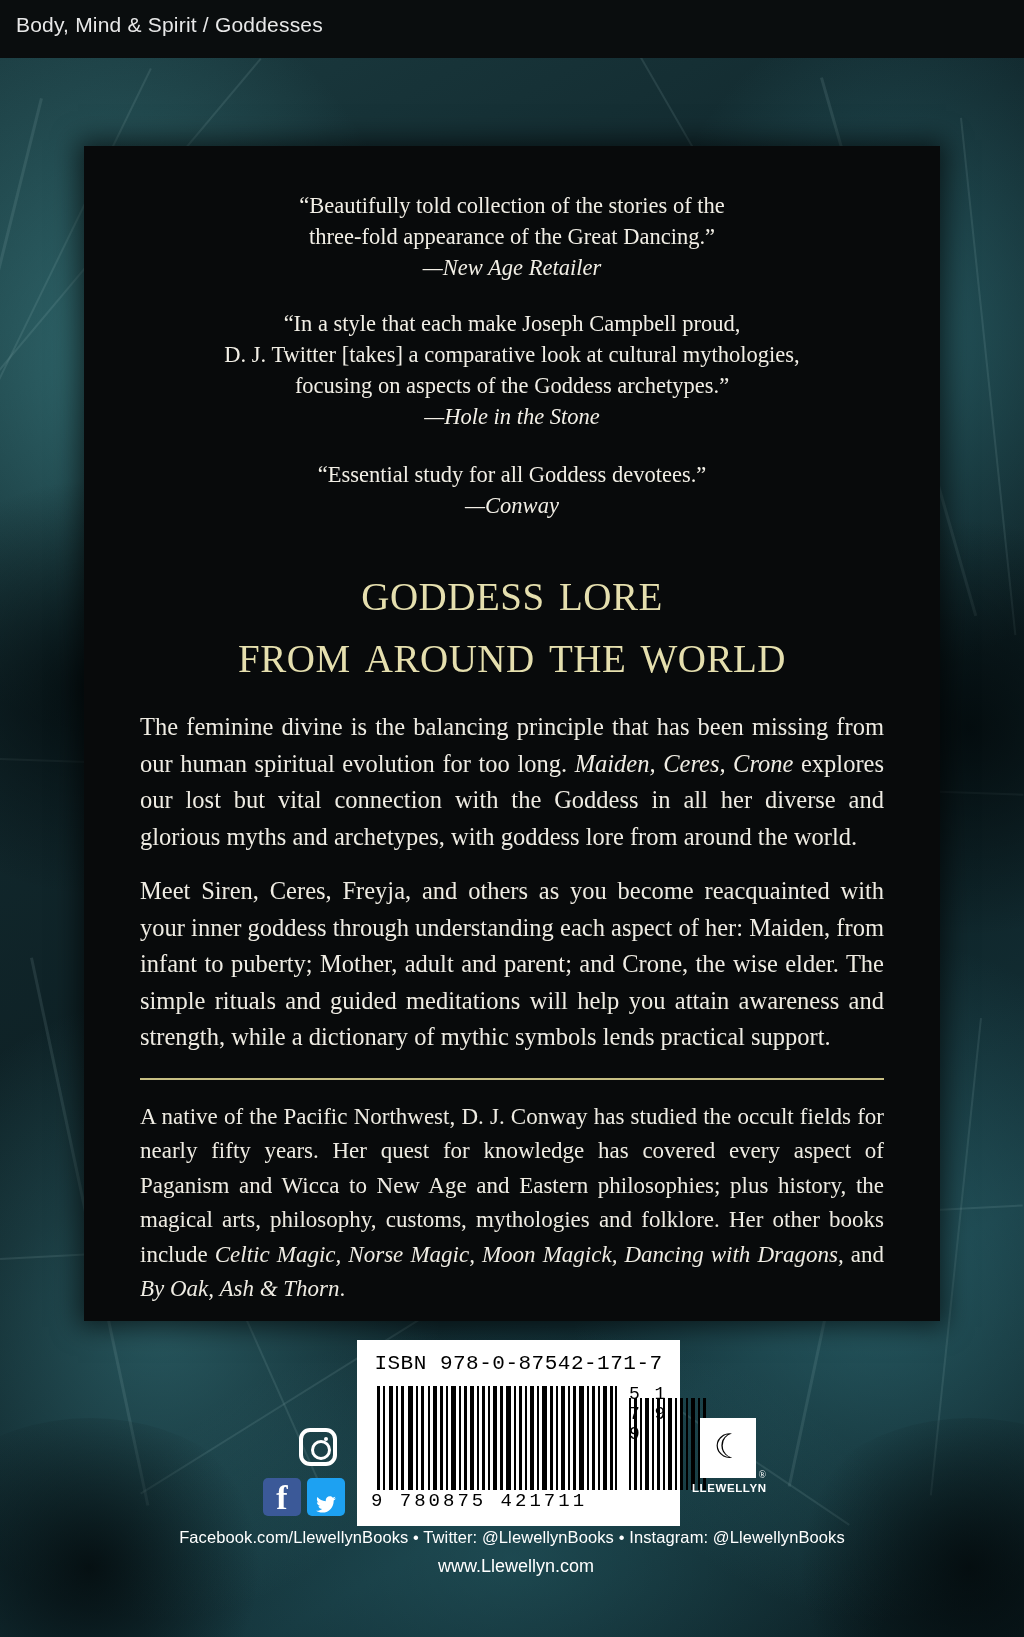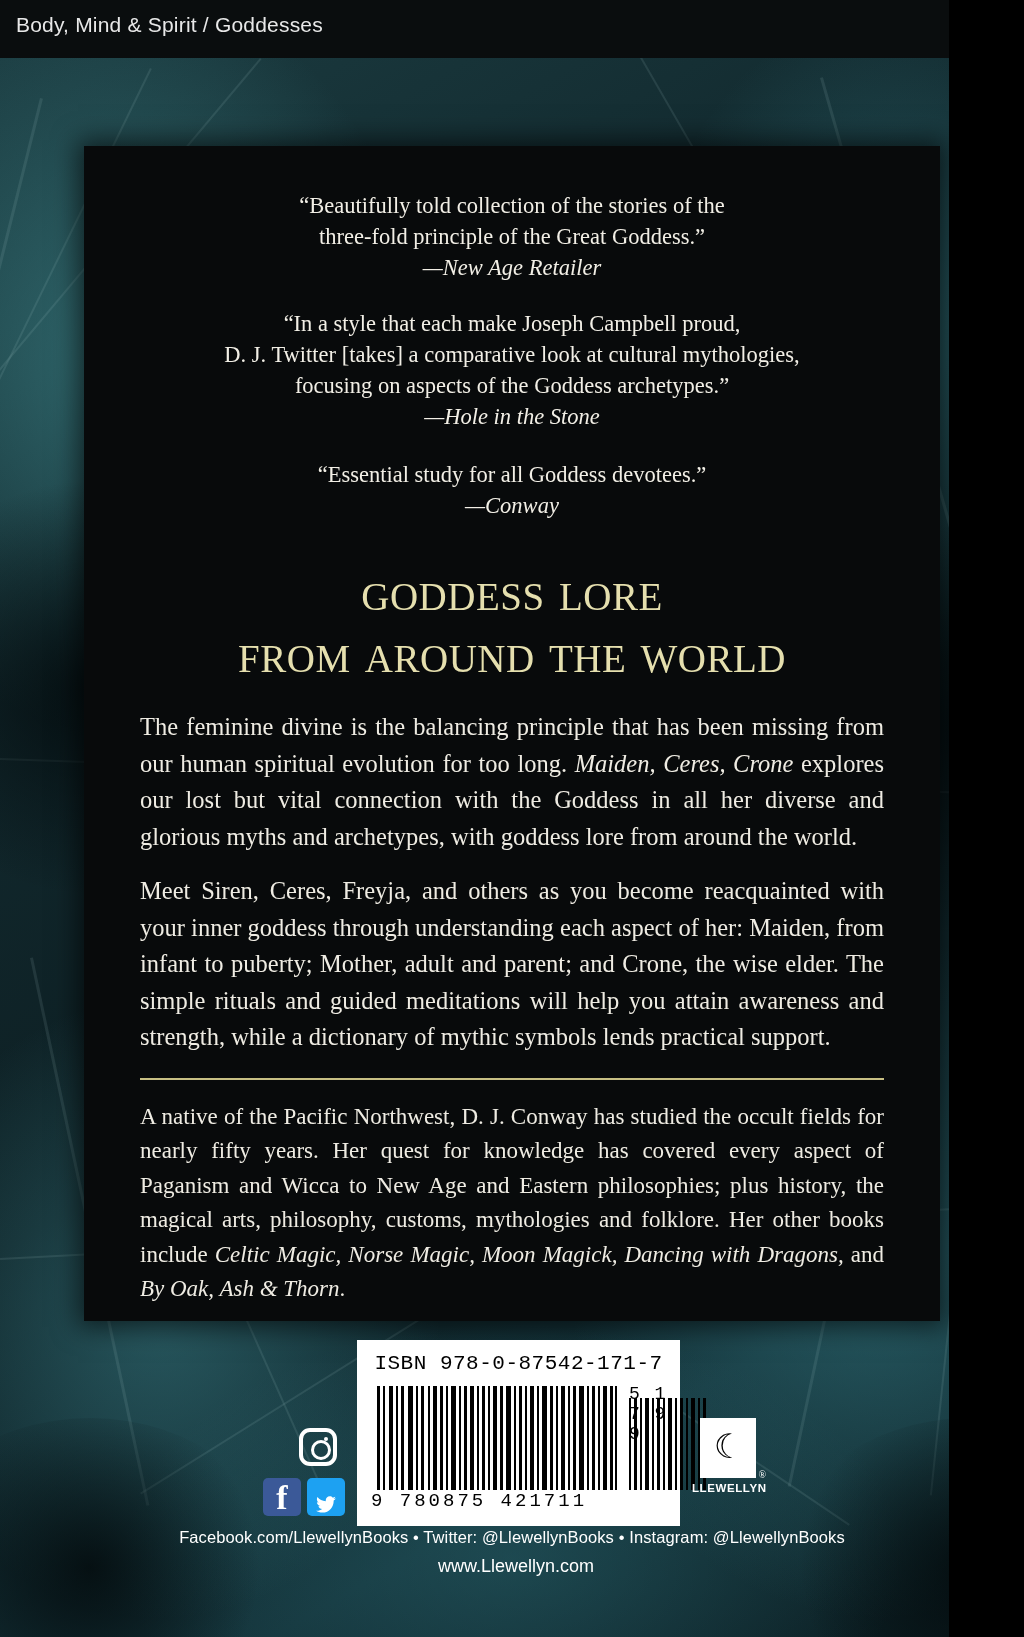--- a/index.html
+++ b/index.html
@@ -9,21 +9,21 @@
   }
   body {
     width: 1024px;
     height: 1637px;
     overflow: hidden;
     font-family: "Liberation Serif", serif;
   }
 
   #book-back-cover {
     position: relative;
-    width: 949px;
+    width: 1024px;
     height: 1637px;
     background: #0b1416;
     overflow: hidden;
   }
 
   
   .category-strip {
     position: absolute;
     left: 0; top: 0;
     width: 1024px;
@@ -375,21 +375,21 @@
     <div class="cat-text">Body, Mind &amp; Spirit / Goddesses</div>
   </div>
 
   <div class="panel">
     <div class="panel-inner">
 
       <div class="blurbs">
 
         <div class="blurb">
           <span class="quote-line">“Beautifully told collection of the stories of the</span>
-          <span class="quote-line">three-fold principle of the Great Goddess.”</span>
+          <span class="quote-line">three-fold appearance of the Great Dancing.”</span>
           <span class="attribution">—New Age Retailer</span>
         </div>
 
         <div class="blurb">
           <span class="quote-line">“In a style that each make Joseph Campbell proud,</span>
           <span class="quote-line">D. J. Twitter [takes] a comparative look at cultural mythologies,</span>
           <span class="quote-line">focusing on aspects of the Goddess archetypes.”</span>
           <span class="attribution">—Hole in the Stone</span>
         </div>
 

